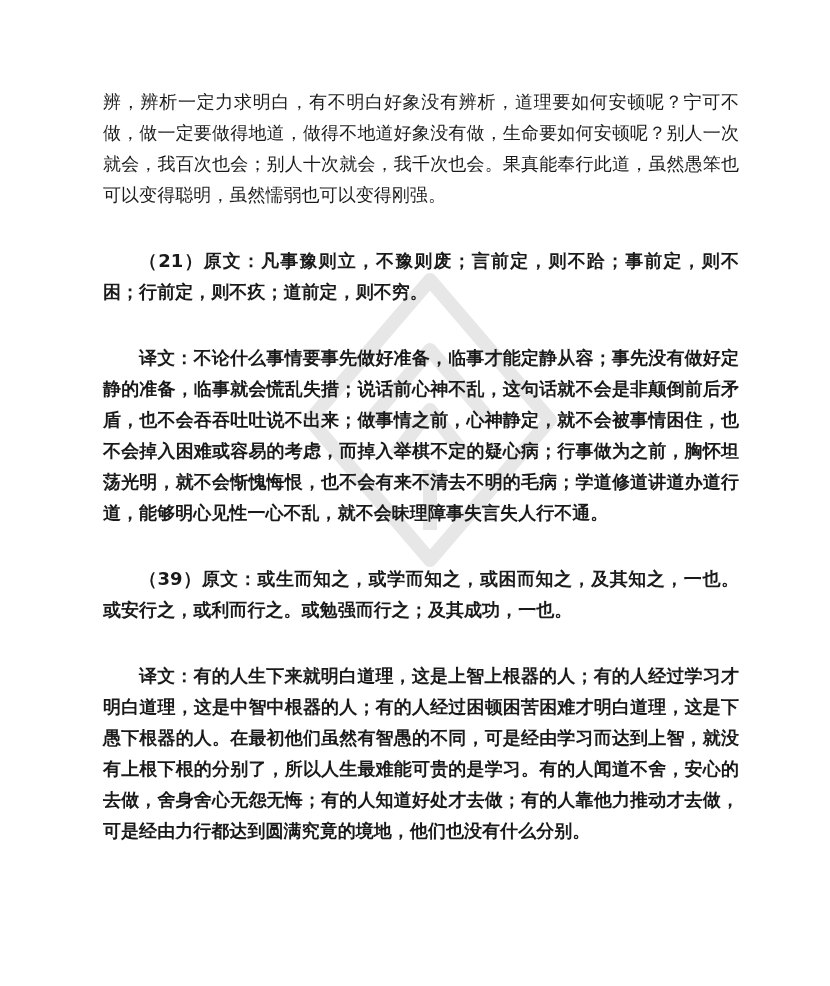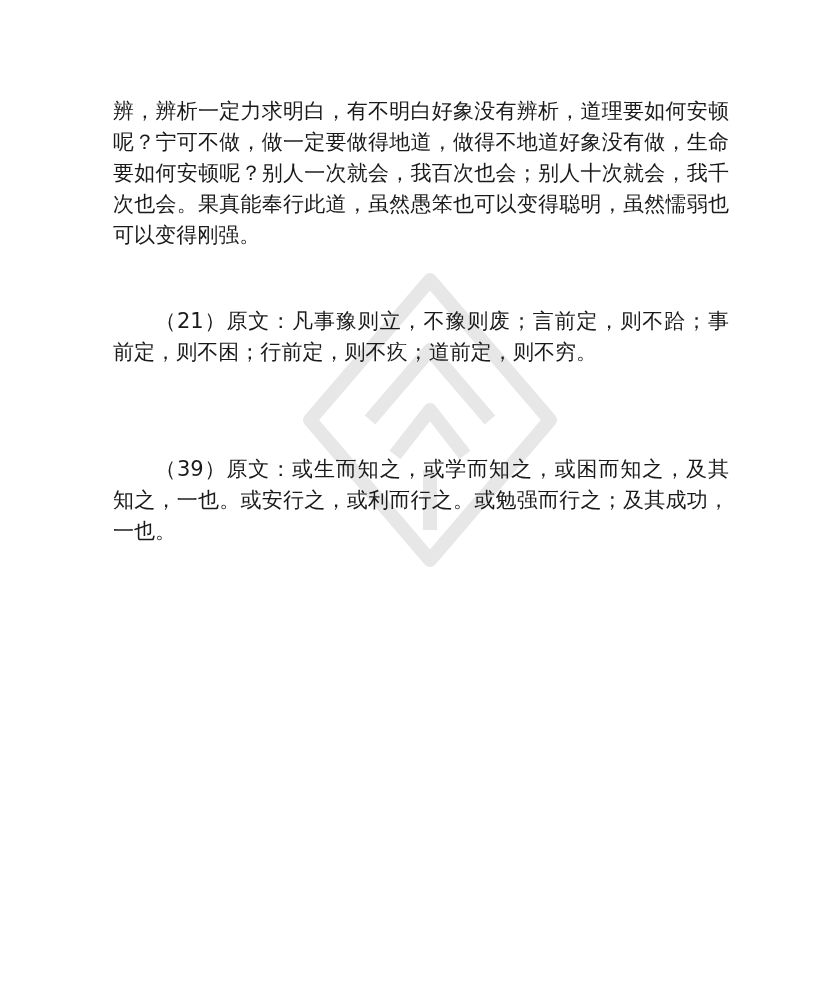--- a/index.html
+++ b/index.html
@@ -2,23 +2,23 @@
 <html><head>
 <meta charset="utf-8">
 <style>
   html, body { margin: 0; padding: 0; background: #ffffff; }
   body { width: 830px; height: 986px; position: relative; overflow: hidden;
          font-family: "DejaVu Sans", "Liberation Sans", sans-serif; color: #1a1a1a; }
   .page { position: absolute; left: 0; top: 0; width: 830px; height: 986px; background: #fff; }
   .watermark { position: absolute; left: 300px; top: 270px; width: 260px; height: 300px;
                opacity: 0.09; pointer-events: none; }
   .content { position: absolute; left: 101px; top: 84px; width: 640px; }
-  .para { margin: 12px; font-size: 21px; line-height: 31px; letter-spacing: 0.05px;
+  .para { margin: 2px; font-size: 18px; line-height: 31px; letter-spacing: 0.05px;
           text-align: justify; text-align-last: left; }
-  .para.indent { text-indent: 2em; }
+  .para.indent { text-indent: 2em; font-weight: bold; }
   .gap { height: 31px; }
 </style>
 </head>
 <body>
 
 <div class="page">
 
   <svg class="watermark" viewBox="0 0 260 300">
     <g fill="none" stroke="#000" stroke-width="14" stroke-linejoin="round">
       <polygon points="130,10 250,150 130,290 10,150"></polygon>
@@ -26,17 +26,19 @@
       <path d="M95,185 L130,140 L165,185"></path>
       <path d="M130,200 L130,260"></path>
     </g>
   </svg>
 
   <div class="content">
     <p class="para">辨，辨析一定力求明白，有不明白好象没有辨析，道理要如何安顿呢？宁可不做，做一定要做得地道，做得不地道好象没有做，生命要如何安顿呢？别人一次就会，我百次也会；别人十次就会，我千次也会。果真能奉行此道，虽然愚笨也可以变得聪明，虽然懦弱也可以变得刚强。</p>
     <div class="gap"></div>
     <p class="para indent">（21）原文：凡事豫则立，不豫则废；言前定，则不跲；事前定，则不困；行前定，则不疚；道前定，则不穷。</p>
     <div class="gap"></div>
+    <p class="para indent">译文：不论什么事情要事先做好准备，临事才能定静从容；事先没有做好定静的准备，临事就会慌乱失措；说话前心神不乱，这句话就不会是非颠倒前后矛盾，也不会吞吞吐吐说不出来；做事情之前，心神静定，就不会被事情困住，也不会掉入困难或容易的考虑，而掉入举棋不定的疑心病；行事做为之前，胸怀坦荡光明，就不会惭愧悔恨，也不会有来不清去不明的毛病；学道修道讲道办道行道，能够明心见性一心不乱，就不会昧理障事失言失人行不通。</p>
     <div class="gap"></div>
     <p class="para indent">（39）原文：或生而知之，或学而知之，或困而知之，及其知之，一也。或安行之，或利而行之。或勉强而行之；及其成功，一也。</p>
     <div class="gap"></div>
+    <p class="para indent">译文：有的人生下来就明白道理，这是上智上根器的人；有的人经过学习才明白道理，这是中智中根器的人；有的人经过困顿困苦困难才明白道理，这是下愚下根器的人。在最初他们虽然有智愚的不同，可是经由学习而达到上智，就没有上根下根的分别了，所以人生最难能可贵的是学习。有的人闻道不舍，安心的去做，舍身舍心无怨无悔；有的人知道好处才去做；有的人靠他力推动才去做，可是经由力行都达到圆满究竟的境地，他们也没有什么分别。</p>
   </div>
 </div>
 
 </body></html>

